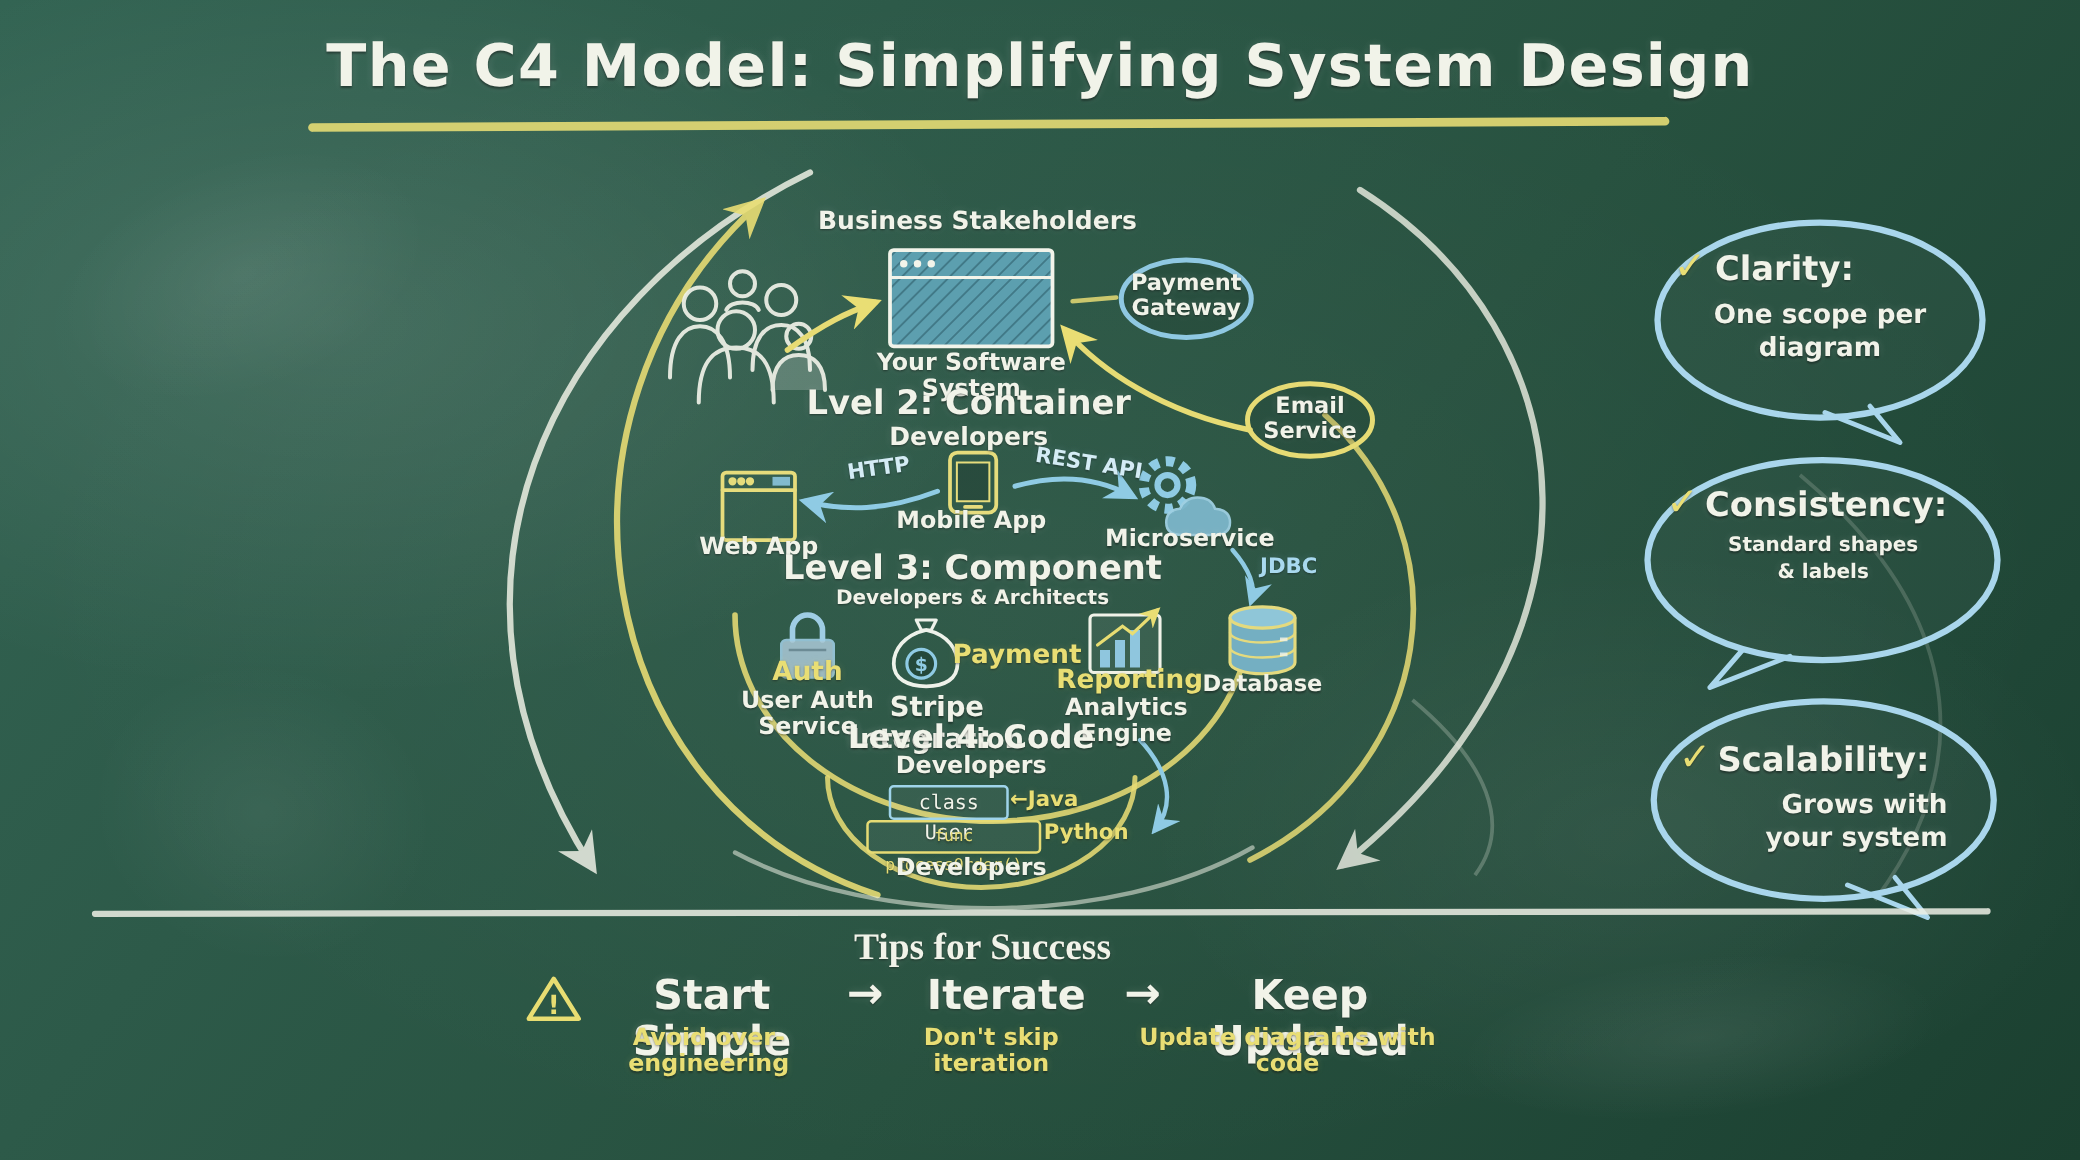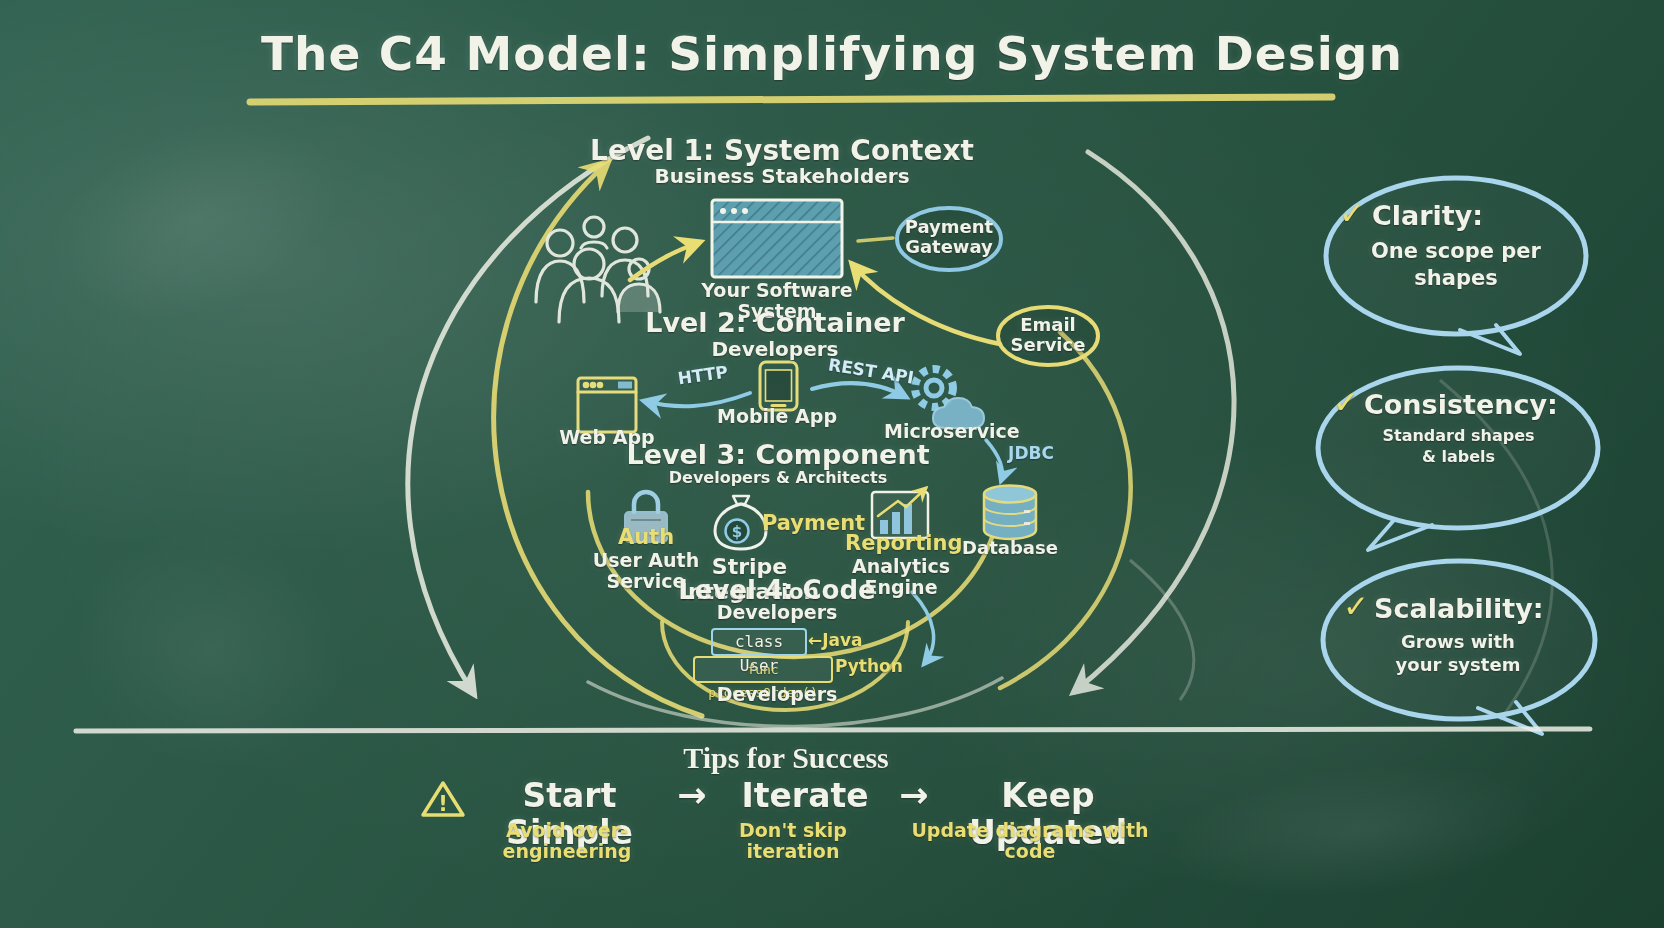--- a/index.html
+++ b/index.html
@@ -160,21 +160,20 @@
     <path d="M76,731 L1590,729" stroke="#eef0e6" stroke-width="5" stroke-linecap="round" opacity="0.85"></path>
 
     <g>
       <path d="M443,783 L463,815 L423,815 Z" fill="none" stroke="#e8dd72" stroke-width="3.5" stroke-linejoin="round"></path>
       <text x="443" y="811" text-anchor="middle" font-size="21" font-weight="bold" fill="#e8dd72" font-family="DejaVu Sans, sans-serif">!</text>
     </g>
   </svg>
 
   <div class="t w" style="left:0;top:28px;width:1664px;font-size:47px;letter-spacing:1px;">The C4 Model: Simplifying System Design</div>
 
-  <div class="t w" style="left:532px;top:135px;width:500px;font-size:28px;">Level 1: System Context</div>
   <div class="t w" style="left:532px;top:165px;width:500px;font-size:20px;">Business Stakeholders</div>
   <div class="t w" style="left:662px;top:280px;width:230px;font-size:19px;">Your Software System</div>
   <div class="t w pre" style="left:897px;top:217px;width:104px;font-size:18px;">Payment
 Gateway</div>
   <div class="t w pre" style="left:998px;top:315px;width:100px;font-size:18px;">Email
 Service</div>
 
   <div class="t w" style="left:525px;top:308px;width:500px;font-size:27px;">Lvel 2: Container</div>
   <div class="t w" style="left:525px;top:338px;width:500px;font-size:20px;">Developers</div>
   <div class="t w" style="left:547px;top:427px;width:120px;font-size:19px;">Web App</div>
@@ -200,30 +199,30 @@
   <div class="t w" style="left:527px;top:602px;width:500px;font-size:19px;">Developers</div>
   <div class="codebox mono w" style="left:711px;top:628px;width:92px;height:24px;line-height:24px;font-size:16px;border:2px solid #9fd4ea;">class User</div>
   <div class="t y" style="left:808px;top:631px;width:70px;font-size:17px;text-align:left;">←Java</div>
   <div class="codebox mono y" style="left:693px;top:656px;width:136px;height:23px;line-height:23px;font-size:13px;border:2px solid #e6db74;">func processOrder()</div>
   <div class="t y" style="left:835px;top:657px;width:70px;font-size:17px;text-align:left;">Python</div>
   <div class="t w" style="left:527px;top:684px;width:500px;font-size:19px;">Developers</div>
 
   <div class="t y" style="left:1334px;top:196px;width:36px;font-size:31px;">✓</div>
   <div class="t w" style="left:1372px;top:201px;width:170px;font-size:27px;text-align:left;">Clarity:</div>
   <div class="t w pre" style="left:1356px;top:238px;width:200px;font-size:21px;line-height:1.3;">One scope per
-shapes</div>
+diagram</div>
 
   <div class="t y" style="left:1328px;top:385px;width:36px;font-size:31px;">✓</div>
   <div class="t w" style="left:1364px;top:390px;width:210px;font-size:27px;text-align:left;">Consistency:</div>
   <div class="t w pre" style="left:1346px;top:426px;width:225px;font-size:16px;line-height:1.3;">Standard shapes
 &amp; labels</div>
 
   <div class="t y" style="left:1338px;top:589px;width:36px;font-size:31px;">✓</div>
   <div class="t w" style="left:1374px;top:594px;width:190px;font-size:27px;text-align:left;">Scalability:</div>
-  <div class="t w pre" style="left:1358px;top:630px;width:200px;font-size:18px;line-height:1.3;">Grows with
+  <div class="t w pre" style="left:1358px;top:630px;width:200px;font-size:21px;line-height:1.3;text-align:right;">Grows with
 your system</div>
 
   <div class="t w" style="left:536px;top:741px;width:500px;font-size:30px;font-family:Liberation Serif, serif;">Tips for Success</div>
   <div class="t w" style="left:472px;top:778px;width:195px;font-size:33px;">Start Simple</div>
   <div class="t w" style="left:662px;top:776px;width:60px;font-size:35px;">→</div>
   <div class="t w" style="left:726px;top:778px;width:158px;font-size:33px;">Iterate</div>
   <div class="t w" style="left:884px;top:776px;width:60px;font-size:35px;">→</div>
   <div class="t w" style="left:942px;top:778px;width:212px;font-size:33px;">Keep Updated</div>
   <div class="t y" style="left:452px;top:820px;width:230px;font-size:19px;">Avoid over-engineering</div>
   <div class="t y" style="left:698px;top:820px;width:190px;font-size:19px;">Don't skip iteration</div>

